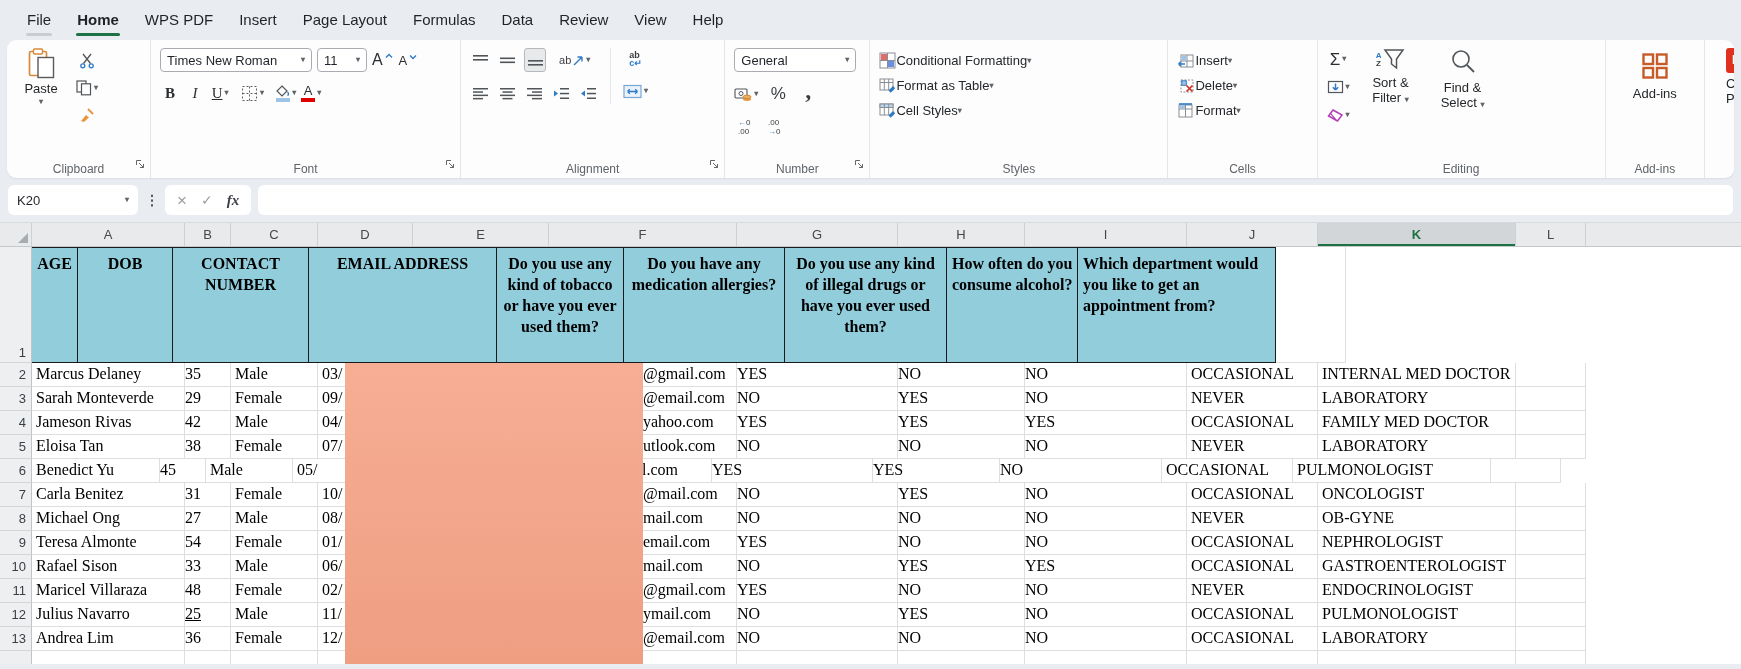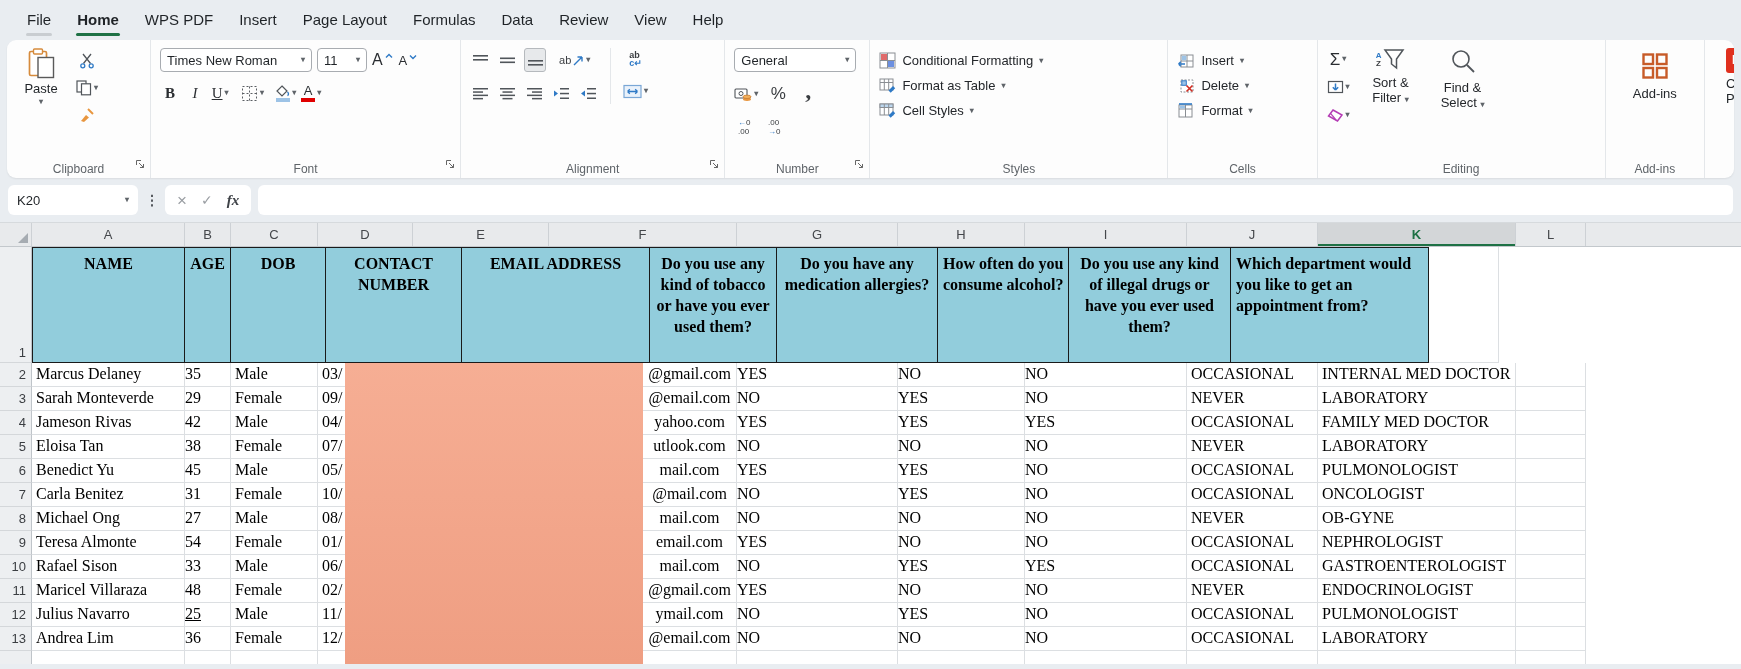--- a/index.html
+++ b/index.html
@@ -27,21 +27,21 @@
   .frow{display:flex;align-items:center;gap:5px}
   .frow+.frow{margin-top:10px}
   .al-wrap{display:flex}
   .al-main{display:flex;flex-direction:column;gap:10px}
   .al-row{display:flex;gap:7px;align-items:center}
   .al-right{display:flex;flex-direction:column;gap:10px;margin-left:12px;padding-left:12px;border-left:1px solid #E4E7EA;align-items:center}
   .num-col{display:flex;flex-direction:column;gap:7px}
   .num-row{display:flex;align-items:center;gap:10px}
   .decico{font-size:8px;line-height:9px;color:#3A3D41;text-align:left;white-space:pre}
   .decico b{color:#2F7AC6;font-weight:700}
-  .vrow{display:flex;align-items:center;gap:6px;height:25px;font-size:13px;color:#24272B;white-space:nowrap}
+  .vrow{display:flex;align-items:center;height:25px;font-size:13px;color:#24272B;white-space:nowrap}
   .ed-wrap{display:flex;gap:10px;align-items:flex-start}
   .ed-col{display:flex;flex-direction:column;gap:6px}
   .bigbtn{display:flex;flex-direction:column;align-items:center;font-size:13px;line-height:15px;color:#24272B;text-align:center;gap:3px}
   .stack{display:flex;flex-direction:column;align-items:center;font-size:8px;line-height:8px;font-weight:700}
   .wrapico{font-size:9px;line-height:8px;font-weight:700;color:#3A3D41;text-align:left}
   .wrapico b{color:#2F7AC6}
   .pdf-ico{width:20px;height:25px;background:#E0301E;border-radius:3px;color:#fff;font-size:12px;font-weight:700;display:flex;align-items:center;justify-content:center}
   .partialg{flex:1;min-width:30px;overflow:hidden}
   .partial-btn{margin-left:12px;width:70px;display:flex;flex-direction:column;gap:3px;font-size:13px;line-height:15px}
   
@@ -67,21 +67,21 @@
   .hcell{background:#92CDDC;border-right:1px solid #1A1A1A;border-bottom:1px solid #1A1A1A;border-top:1px solid #1A1A1A;box-sizing:border-box;font-family:"Liberation Serif",serif;font-weight:700;font-size:16px;line-height:21px;color:#000;text-align:center;padding:5px 3px;overflow:hidden}
   .hcell.first{border-left:1px solid #1A1A1A}
   .hcell.al{text-align:left;padding-left:5px}
   .lend{border-right:1px solid #DCDFE2;border-bottom:1px solid #DCDFE2;box-sizing:border-box;background:#fff}
   .fillc{flex:1;background:#fff}
   .drow{display:flex;height:24px}
   .drow .rnum{line-height:23px}
   .dcell{border-right:1px solid #DCDFE2;border-bottom:1px solid #DCDFE2;box-sizing:border-box;font-family:"Liberation Serif",serif;font-size:16px;line-height:22px;white-space:nowrap;overflow:hidden;color:#000;background:#fff}
   .t-l{text-align:left;padding-left:4px}
   .t-c{text-align:left}
-  .t-email{text-align:center;padding-left:94px}
+  .t-email{text-align:left;padding-left:94px}
   .overlay{position:absolute;left:345px;top:140px;width:298px;height:301px;background:linear-gradient(180deg,#F6AE94 0%,#EF9E82 100%);z-index:5}
   .svgi{display:block}
 </style>
 </head>
 <body>
 
 <div class="menubar">
   <div class="mitem file-ul">File</div>
   <div class="mitem active">Home</div>
   <div class="mitem">WPS PDF</div>
@@ -505,29 +505,28 @@
       <div class="colhdr" style="width: 161px;">G</div>
       <div class="colhdr" style="width: 127px;">H</div>
       <div class="colhdr" style="width: 162px;">I</div>
       <div class="colhdr" style="width: 131px;">J</div>
       <div class="colhdr sel" style="width: 198px;">K</div>
       <div class="colhdr" style="width: 70px;">L</div>
       <div class="colhdr filler"></div>
     </div>
   <div class="hrow" id="header-row">
       <div class="rnum">1</div>
-      <div class="hcell first" style="width: 153px;">NAME</div>
       <div class="hcell" style="width: 46px;">AGE</div>
       <div class="hcell" style="width: 95px;">DOB</div>
       <div class="hcell" style="width: 136px;">CONTACT NUMBER</div>
       <div class="hcell" style="width: 188px;">EMAIL ADDRESS</div>
       <div class="hcell" style="width: 127px;">Do you use any kind of tobacco or have you ever used them?</div>
       <div class="hcell" style="width: 161px;">Do you have any medication allergies?</div>
+      <div class="hcell" style="width: 162px;">Do you use any kind of illegal drugs or have you ever used them?</div>
       <div class="hcell al" style="width: 131px;">How often do you consume alcohol?</div>
-      <div class="hcell" style="width: 162px;">Do you use any kind of illegal drugs or have you ever used them?</div>
       <div class="hcell al" style="width: 198px;">Which department would you like to get an appointment from?</div>
       <div class="lend" style="width: 70px;"></div>
       <div class="fillc"></div>
     </div>
   <div id="grid-rows">
       <div class="drow">
         <div class="rnum">2</div>
         <div class="dcell t-l" style="width: 153px;">Marcus Delaney</div>
         <div class="dcell t-c" style="width: 46px;">35</div>
         <div class="dcell t-l" style="width: 87px;">Male</div>
@@ -585,21 +584,21 @@
         <div class="dcell t-c" style="width: 161px;">NO</div>
         <div class="dcell t-c" style="width: 127px;">NO</div>
         <div class="dcell t-c" style="width: 162px;">NO</div>
         <div class="dcell t-l" style="width: 131px;">NEVER</div>
         <div class="dcell t-l" style="width: 198px;">LABORATORY</div>
         <div class="lend" style="width: 70px;"></div>
         <div class="fillc"></div>
       </div>
       <div class="drow">
         <div class="rnum">6</div>
-        <div class="dcell t-l" style="width: 153px;">Benedict Yu</div>
+        <div class="dcell t-l" style="width: 128px;">Benedict Yu</div>
         <div class="dcell t-c" style="width: 46px;">45</div>
         <div class="dcell t-l" style="width: 87px;">Male</div>
         <div class="dcell t-l" style="width: 95px;">05/</div>
         <div class="dcell t-l" style="width: 136px;"></div>
         <div class="dcell t-email" style="width: 188px;">mail.com</div>
         <div class="dcell t-c" style="width: 161px;">YES</div>
         <div class="dcell t-c" style="width: 127px;">YES</div>
         <div class="dcell t-c" style="width: 162px;">NO</div>
         <div class="dcell t-l" style="width: 131px;">OCCASIONAL</div>
         <div class="dcell t-l" style="width: 198px;">PULMONOLOGIST</div>

